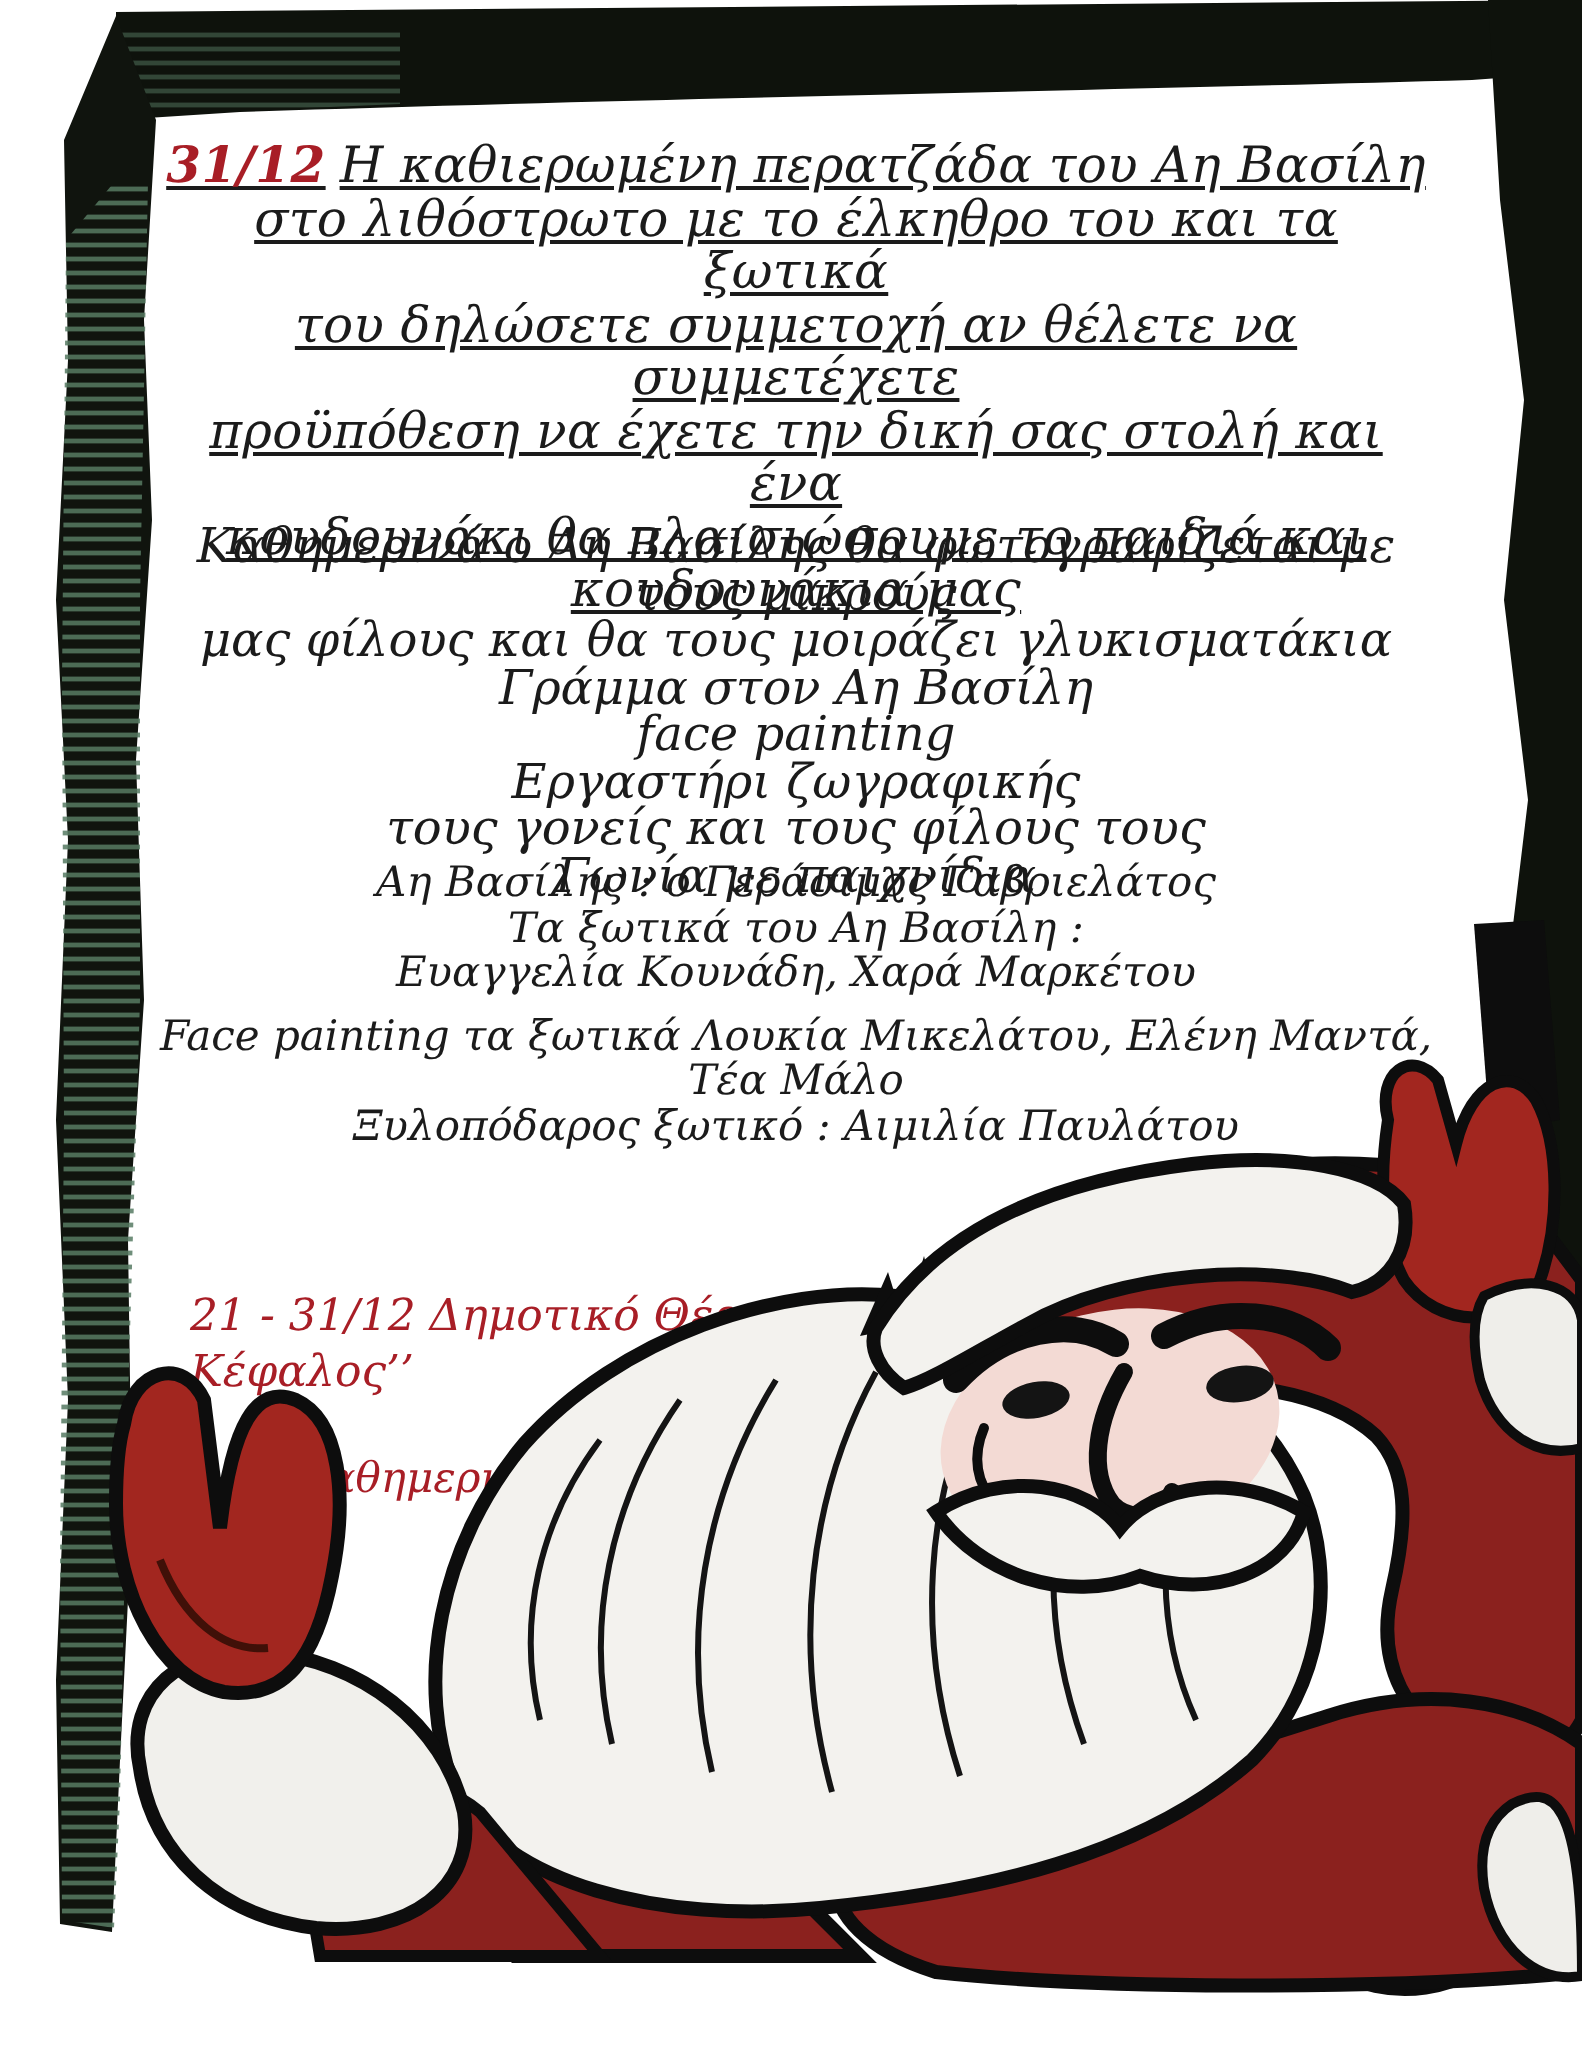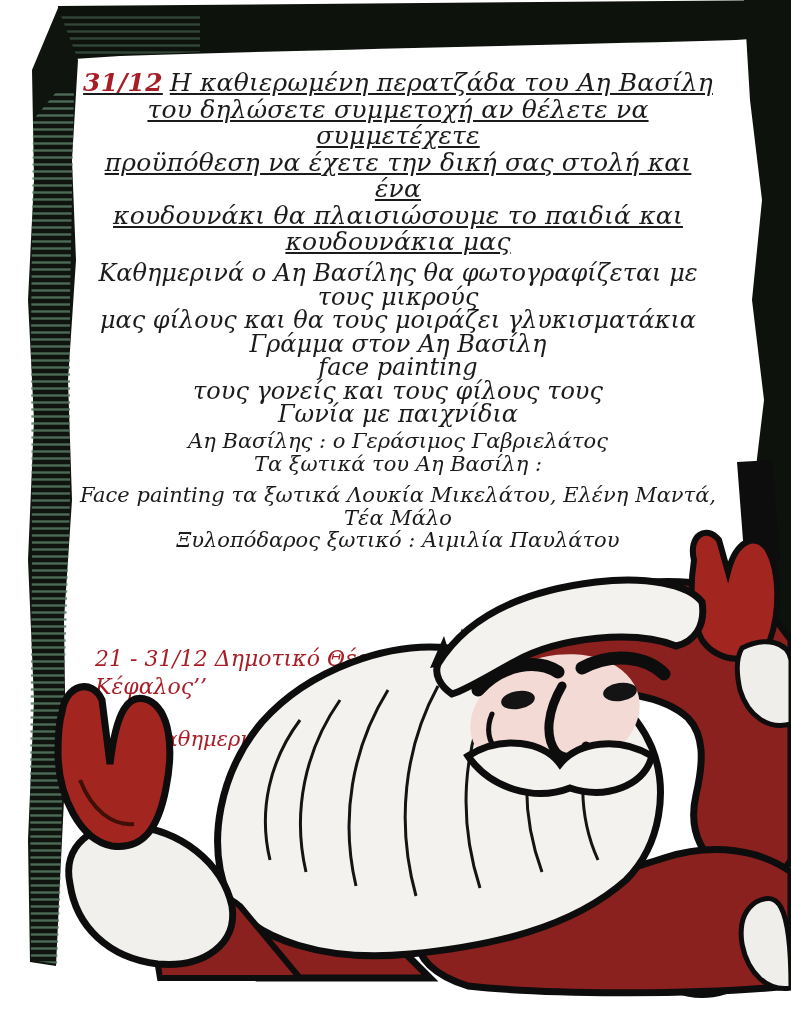--- a/index.html
+++ b/index.html
@@ -49,38 +49,41 @@
     <path d="M58,8 L78,60 L72,160 L76,260 L68,380 L72,500 L64,620 L66,760 L60,880 L56,966 L30,962 L28,840 L34,700 L28,560 L34,420 L28,300 L34,180 L32,70 Z" fill="#10140e"></path>
     <path d="M58,90 L74,90 L70,300 L70,500 L64,700 L60,900 L57,964 L31,960 L30,780 L32,560 L31,340 L33,120 Z" fill="url(#hatchG)" opacity="0.85"></path>
   </svg>
 
   <div class="text-layer">
 
     <div class="intro">
       <div>
         <span class="date-red">31/12</span><span>Η καθιερωμένη περατζάδα του Αη Βασίλη</span>
       </div>
+      <div>στο λιθόστρωτο με το έλκηθρο του και τα ξωτικά</div>
       <div>του δηλώσετε συμμετοχή αν θέλετε να συμμετέχετε</div>
       <div>προϋπόθεση να έχετε την δική σας στολή και ένα</div>
       <div>κουδουνάκι θα πλαισιώσουμε το παιδιά και</div>
       <div>κουδουνάκια μας</div>
     </div>
 
     <div class="program">
       <div>Καθημερινά ο Αη Βασίλης  θα φωτογραφίζεται με τους μικρούς</div>
       <div>μας φίλους και θα τους μοιράζει γλυκισματάκια</div>
       <div>Γράμμα στον Αη Βασίλη</div>
       <div>face painting</div>
+      <div>Εργαστήρι ζωγραφικής</div>
       <div>τους γονείς και τους φίλους τους</div>
       <div>Γωνία με παιχνίδια</div>
     </div>
 
     <div class="cast">
       <div>Αη Βασίλης : ο Γεράσιμος Γαβριελάτος</div>
       <div>Τα ξωτικά του Αη Βασίλη :</div>
+      <div>Ευαγγελία Κουνάδη, Χαρά Μαρκέτου</div>
       <div class="gap">Face painting τα ξωτικά Λουκία Μικελάτου, Ελένη Μαντά,</div>
       <div>Τέα Μάλο</div>
       <div>Ξυλοπόδαρος ξωτικό : Αιμιλία Παυλάτου</div>
     </div>
 
     <div class="venue-block">
       <div class="venue-line">21 - 31/12 Δημοτικό Θέατρο ‘‘ο Κέφαλος’’</div>
       <div class="hours-line">Καθημερινά 5.00μμ – 8.30μμ</div>
     </div>
   </div>

